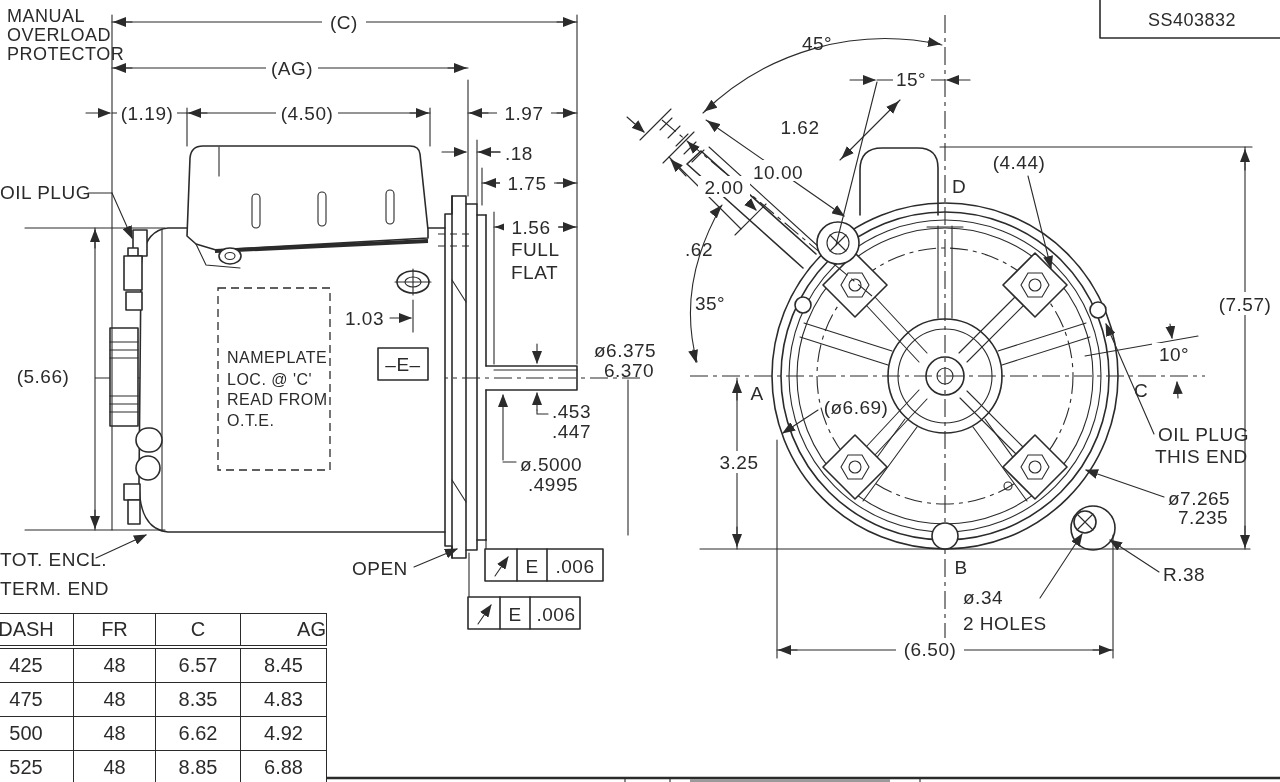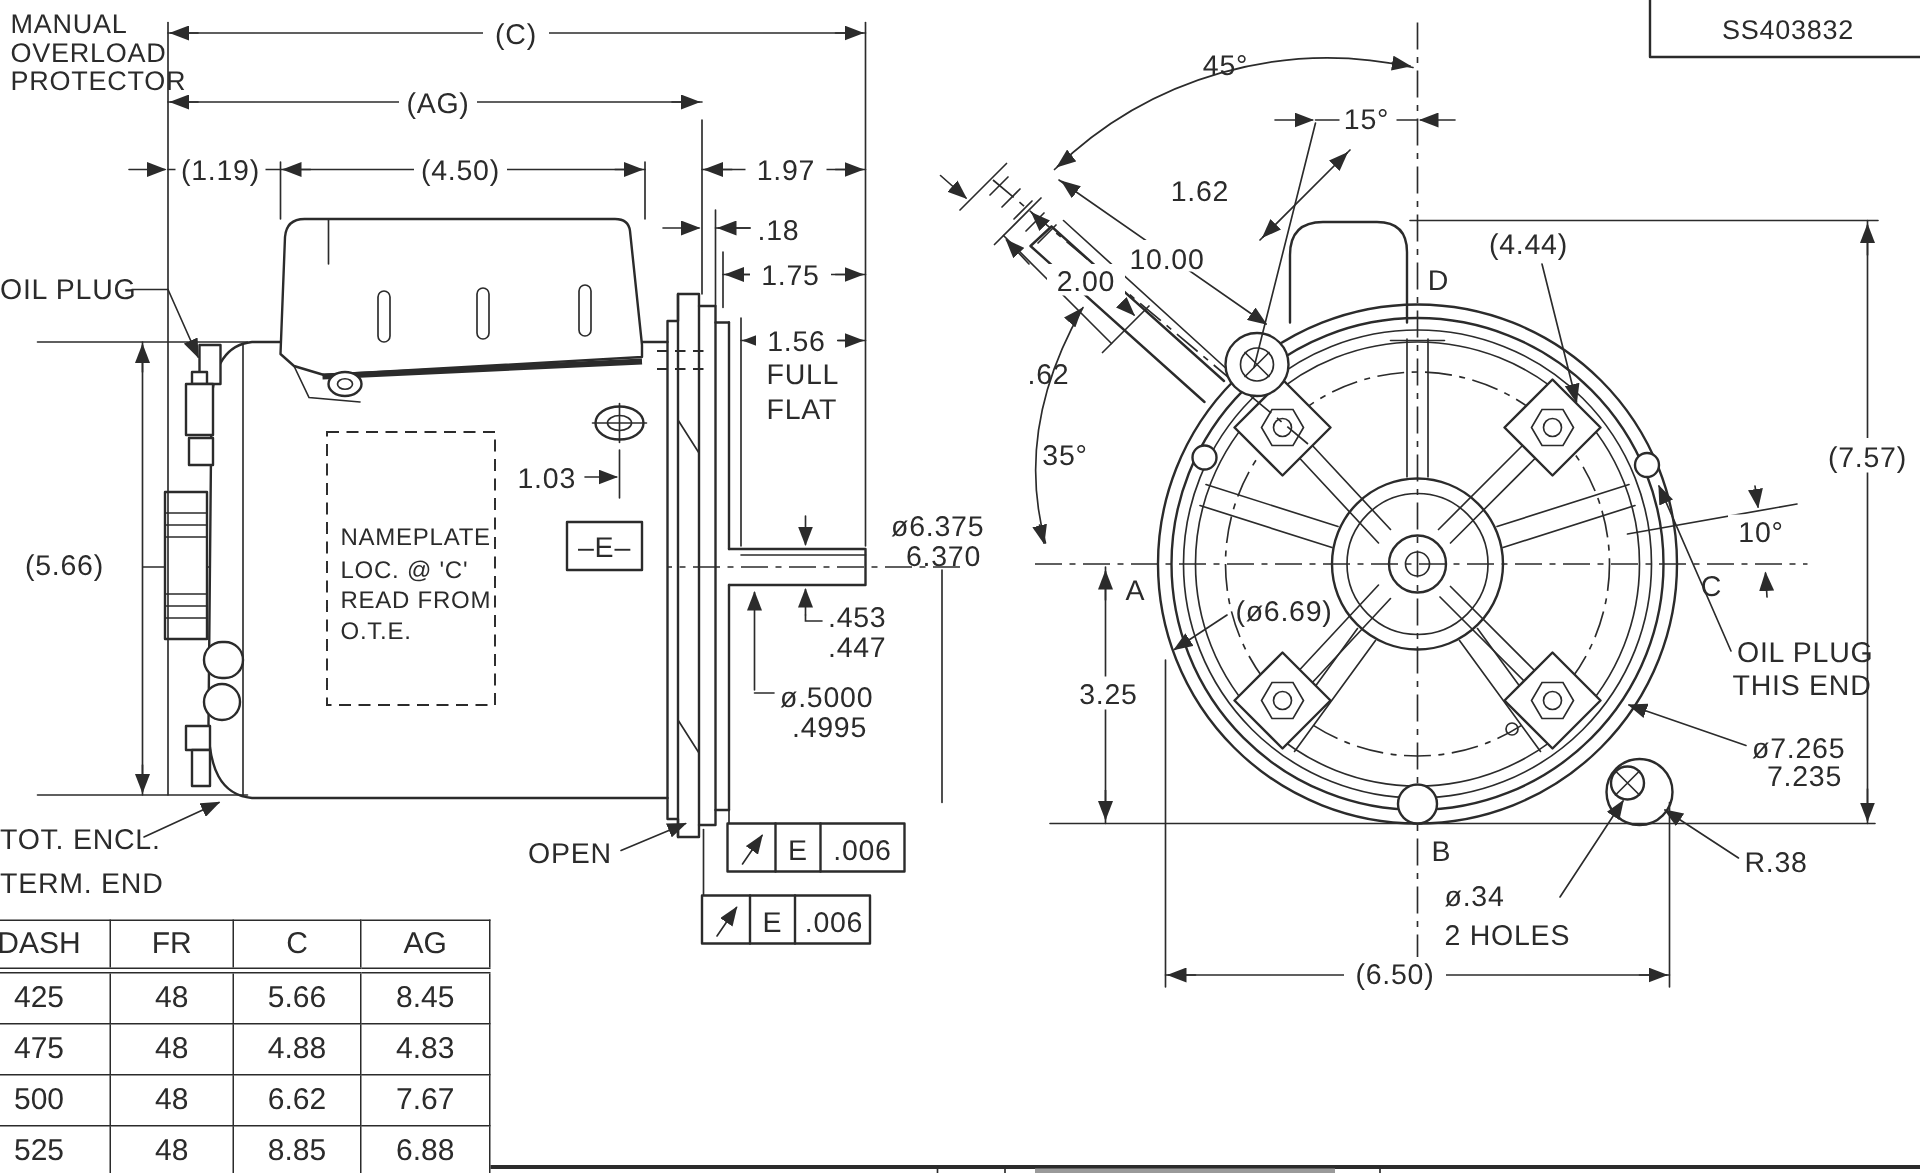--- a/index.html
+++ b/index.html
@@ -16,21 +16,21 @@
   .dash{fill:none;stroke:#2b2b2b;stroke-width:1.3;stroke-dasharray:8 5;}
   .wfill{fill:#ffffff;stroke:#2b2b2b;stroke-width:1.6;stroke-linejoin:round;}
   .bg{fill:#ffffff;stroke:none;}
   .thick{fill:none;stroke:#2b2b2b;stroke-width:4;}
   #dash-table{position:absolute;left:-22px;top:613px;border-collapse:collapse;
               font-size:20px;color:#2b2b2b;background:#fff;}
   #dash-table td,#dash-table th{border:1.6px solid #2b2b2b;text-align:center;
               font-weight:normal;padding:0;height:33px;}
   #dash-table th{height:31px;border-bottom:4px double #2b2b2b;}
   #dash-table .c0{width:94px;} #dash-table .c1{width:81px;}
-  #dash-table .c2{width:84px;} #dash-table .c3{width:85px;}
+  #dash-table .c2{width:84px;} #dash-table .c3{width:85px;text-align:right;}
 </style>
 </head>
 <body>
 
 <div id="page">
 
 <svg width="1280" height="782" viewBox="0 0 1280 782">
   <defs>
     <marker id="a" markerUnits="userSpaceOnUse" markerWidth="13" markerHeight="10" refX="12" refY="5" orient="auto-start-reverse">
       <path d="M0,0 L13,5 L0,10 Z" fill="#2b2b2b"></path>
@@ -471,34 +471,34 @@
       <th class="c0">DASH</th>
       <th class="c1">FR</th>
       <th class="c2">C</th>
       <th class="c3">AG</th>
     </tr>
   </thead>
   <tbody>
     <tr>
       <td>425</td>
       <td>48</td>
-      <td>5.66</td>
+      <td>6.57</td>
       <td>8.45</td>
     </tr>
     <tr>
       <td>475</td>
       <td>48</td>
-      <td>4.88</td>
+      <td>8.35</td>
       <td>4.83</td>
     </tr>
     <tr>
       <td>500</td>
       <td>48</td>
       <td>6.62</td>
-      <td>7.67</td>
+      <td>4.92</td>
     </tr>
     <tr>
       <td>525</td>
       <td>48</td>
       <td>8.85</td>
       <td>6.88</td>
     </tr>
   </tbody>
 </table>
 

